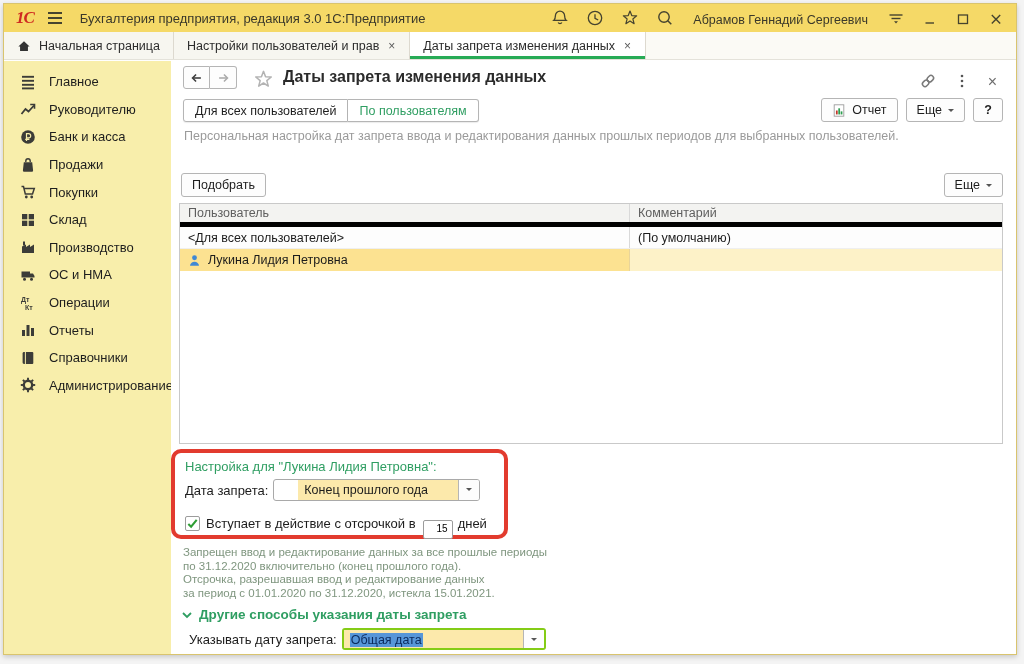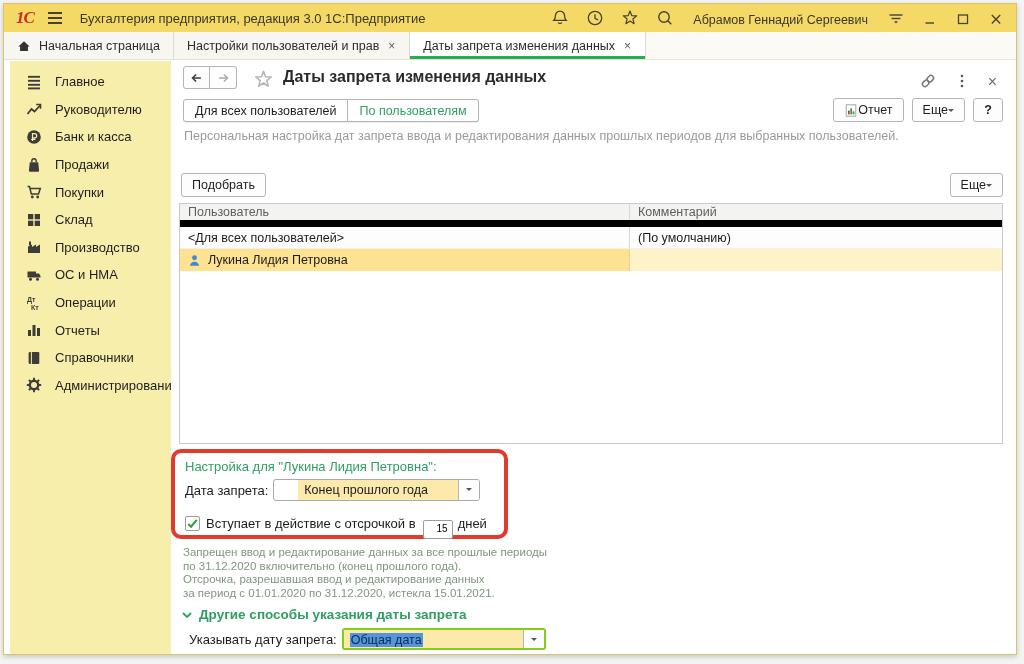--- a/index.html
+++ b/index.html
@@ -21,29 +21,29 @@
 
   
   .tabbar{height:28px;background:#fbfaf5;display:flex;border-bottom:1px solid #e4e2da;}
   .tab{display:flex;align-items:center;gap:8px;padding:0 13px;font-size:12.5px;color:#2c2c2c;
     border-right:1px solid #ddd9cf;position:relative;cursor:pointer;background:#f7f6f0;}
   .tab.active{background:#fff;}
   .tab.active::after{content:"";position:absolute;left:0;right:0;bottom:0;height:3px;background:#27ab56;}
   .tab .x{color:#5c5c5c;font-size:12px;padding:0 1px;}
 
   
-  .sidebar{position:absolute;left:6px;top:57px;width:167px;bottom:0;background:#f8eeab;padding-top:7px;}
+  .sidebar{position:absolute;left:0;top:57px;width:167px;bottom:0;background:#f8eeab;padding-top:7px;}
   .sb-item{height:27.6px;display:flex;align-items:center;gap:12px;padding-left:15px;
     font-size:13px;color:#1e1e1e;cursor:pointer;}
   .sb-ico{width:18px;display:flex;justify-content:center;flex:none;}
 
   
   .main{position:absolute;left:167px;top:57px;right:0;bottom:0;background:#fff;overflow:hidden;}
   .abs{position:absolute;}
-  .btn{display:inline-flex;align-items:center;justify-content:center;gap:0;height:24px;
+  .btn{display:inline-flex;align-items:center;justify-content:center;gap:6px;height:24px;
     background:#fdfdfd;border:1px solid #b5b5b5;border-radius:3px;font-size:12.5px;
     color:#1e1e1e;padding:0 10px;cursor:pointer;}
   .navgrp{left:12px;top:5px;display:flex;}
   .navgrp .btn{width:27px;height:23px;padding:0;}
   .navgrp .btn:first-child{border-radius:3px 0 0 3px;}
   .navgrp .btn:last-child{border-radius:0 3px 3px 0;border-left:none;}
   .fav{left:82px;top:8px;}
   .page-title{left:112px;top:7px;font-size:16px;font-weight:bold;color:#2b2b2b;}
   .form-icons{right:19px;top:12px;display:flex;gap:19px;align-items:center;}
   .form-icons span{color:#6d6d6d;font-size:14px;cursor:pointer;line-height:1;}
@@ -55,21 +55,21 @@
   .mode-btn:first-child{border-radius:3px 0 0 3px;}
   .mode-btn:last-child{border-radius:0 3px 3px 0;border-left:none;color:#2f9e62;}
   .right-actions{right:13px;top:37px;display:flex;gap:8px;}
   .drop-arrow{width:0;height:0;border:3.5px solid transparent;border-top-color:#555;margin-top:4px;}
   .description{left:13px;top:68px;font-size:12.5px;color:#9a9a9a;}
 
   .pick{left:10px;top:112px;}
   .tbl-more{right:13px;top:112px;}
 
   .table{left:8px;top:142px;width:824px;height:241px;border:1px solid #c9c9c9;font-size:12.5px;}
-  .thead{height:23px;display:flex;background:#f3f3f1;border-bottom:7px solid #000000;color:#5e5e5e;}
+  .thead{height:23px;display:flex;background:#f3f3f1;border-bottom:5px solid #000000;color:#5e5e5e;}
   .trow{height:22px;display:flex;color:#1b1b1b;}
   .td,.th{padding:0 8px;display:flex;align-items:center;gap:7px;}
   .c1{width:450px;border-right:1px solid #d9d9d9;flex:none;}
   .c2{flex:1;}
   .trow.r1{background:#fdfdfd;border-bottom:1px solid #efefef;}
   .trow.sel .c1{background:#fce291;border-right-color:#e8d49a;}
   .trow.sel .c2{background:#fdf2c8;}
 
   .redbox{left:0px;top:388px;width:337px;height:90px;border:4px solid #e23b2e;
     border-radius:10px;padding:6px 10px;}

